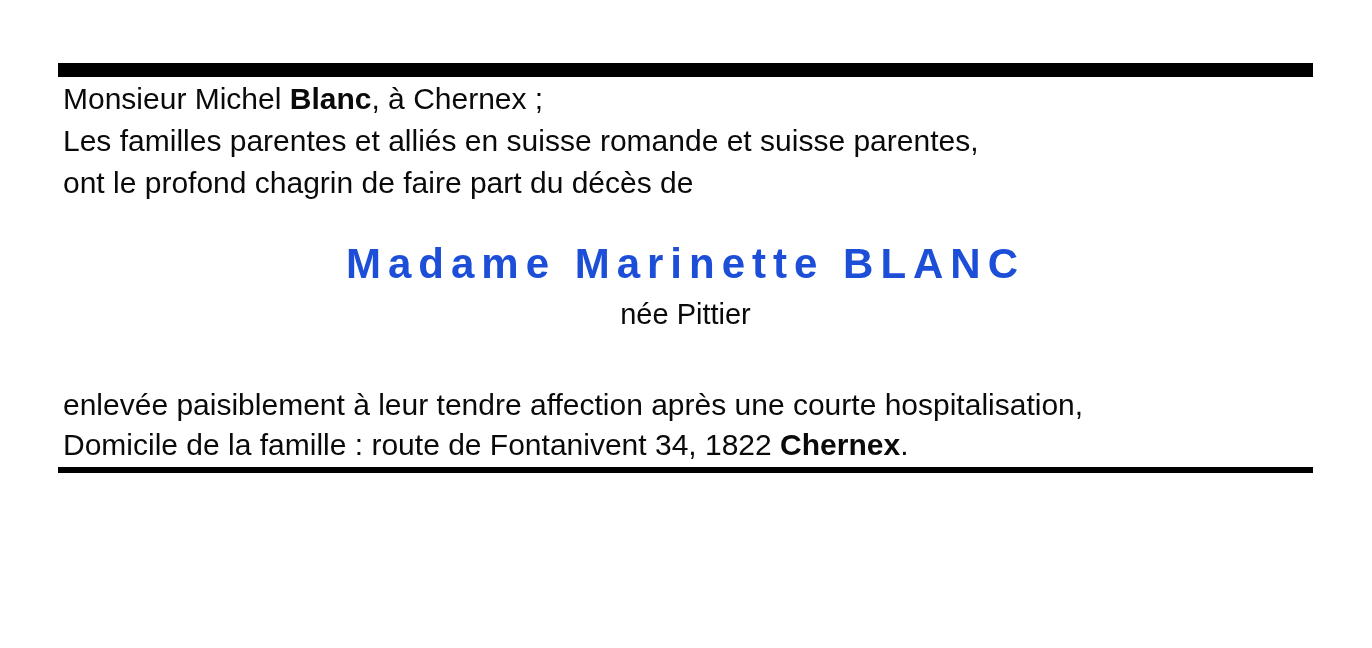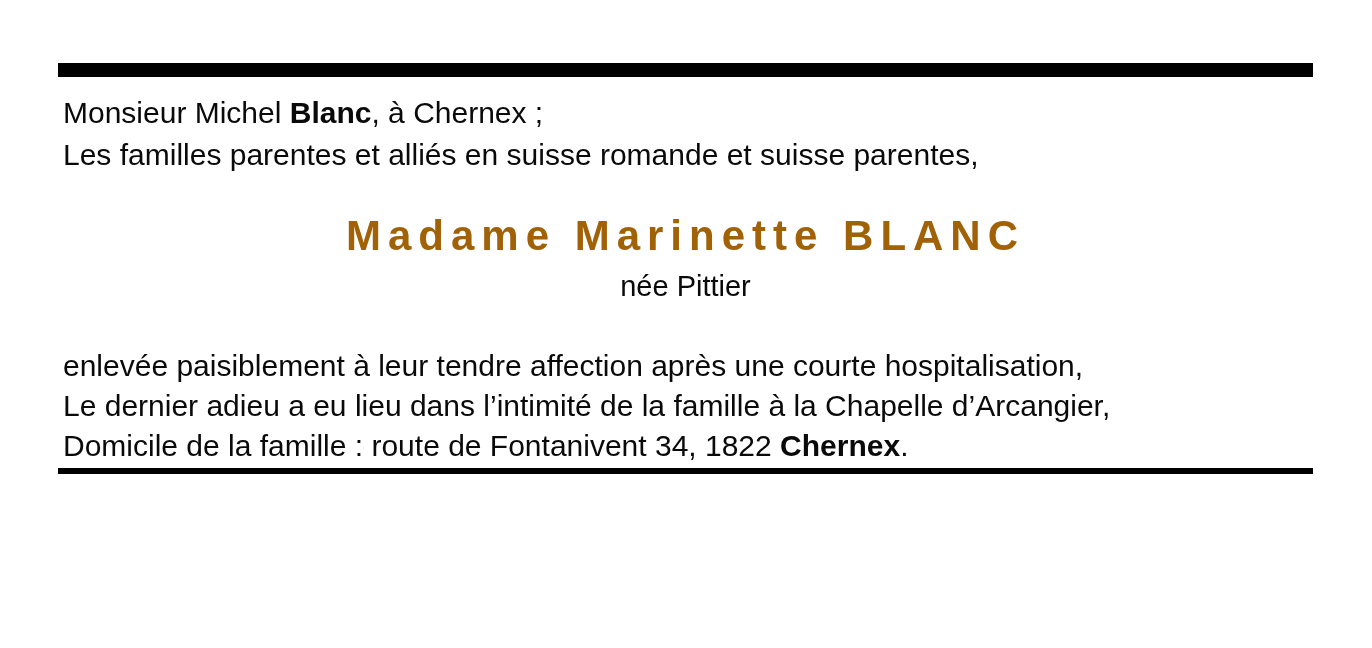--- a/index.html
+++ b/index.html
@@ -26,38 +26,38 @@
     height: 14px;
     margin-top: 63px;
   }
   .rule-bottom {
     height: 6px;
     margin-top: 2px;
   }
   .intro {
     font-size: 30px;
     line-height: 42px;
-    margin: 15px 0 0 5px;
+    margin: 1px 0 0 5px;
   }
   .bodytext {
     font-size: 30px;
     line-height: 40px;
-    margin: 42px 0 0 5px;
+    margin: 53px 0 0 5px;
   }
   .text-line {
     white-space: nowrap;
   }
   .title {
     font-size: 42px;
     font-weight: bold;
     letter-spacing: 7px;
     line-height: 50px;
     text-align: center;
     margin: 35px 0 0 0;
-    color: #a16207;
+    color: #1d4ed8;
   }
   .subtitle {
     font-size: 29px;
     line-height: 36px;
     text-align: center;
     margin: 7px 0 0 0;
   }
   .b {
     font-weight: bold;
   }
@@ -69,26 +69,26 @@
 </style>
 </head>
 <body>
 
 <div class="page">
   <div class="rule rule-top"></div>
 
   <div class="intro">
       <div class="text-line"><span>Monsieur Michel </span><span class="b">Blanc</span><span>, à Chernex ;</span></div>
       <div class="text-line"><span>Les familles parentes et alliés en suisse romande et suisse parentes,</span></div>
+      <div class="text-line"><span>ont le profond chagrin de faire part du décès de</span></div>
     </div>
 
   <h1 class="title">Madame Marinette BLANC</h1>
 
   <div class="subtitle">née Pittier</div>
 
   <div class="bodytext">
       <div class="text-line"><span>enlevée paisiblement à leur tendre affection après une courte hospitalisation,</span></div>
-      <div class="text-line"><span>Le dernier adieu a eu lieu dans l’intimité de la famille à la Chapelle d’Arcangier,</span></div>
       <div class="text-line"><span>Domicile de la famille : route de Fontanivent 34, 1822 </span><span class="b">Chernex</span><span>.</span></div>
     </div>
 
   <div class="rule rule-bottom"></div>
 </div>
 
 </body></html>

